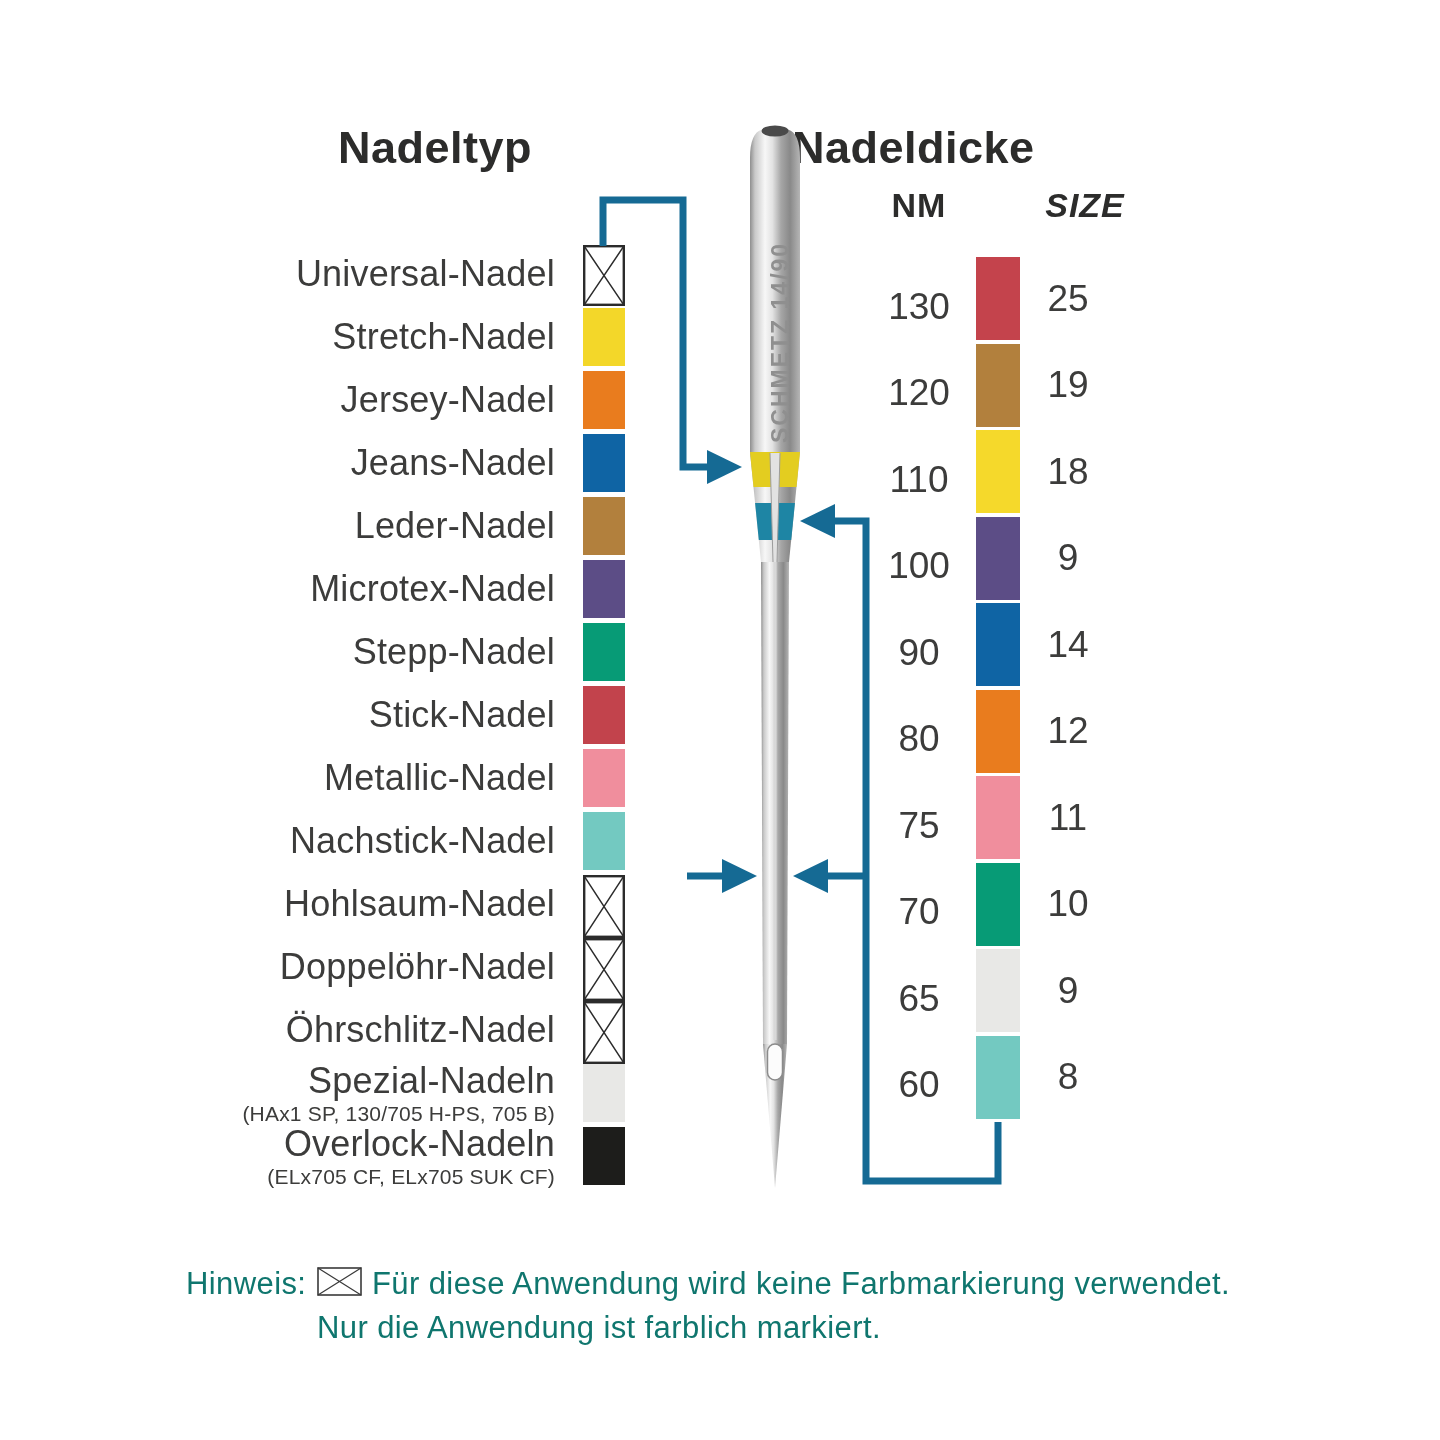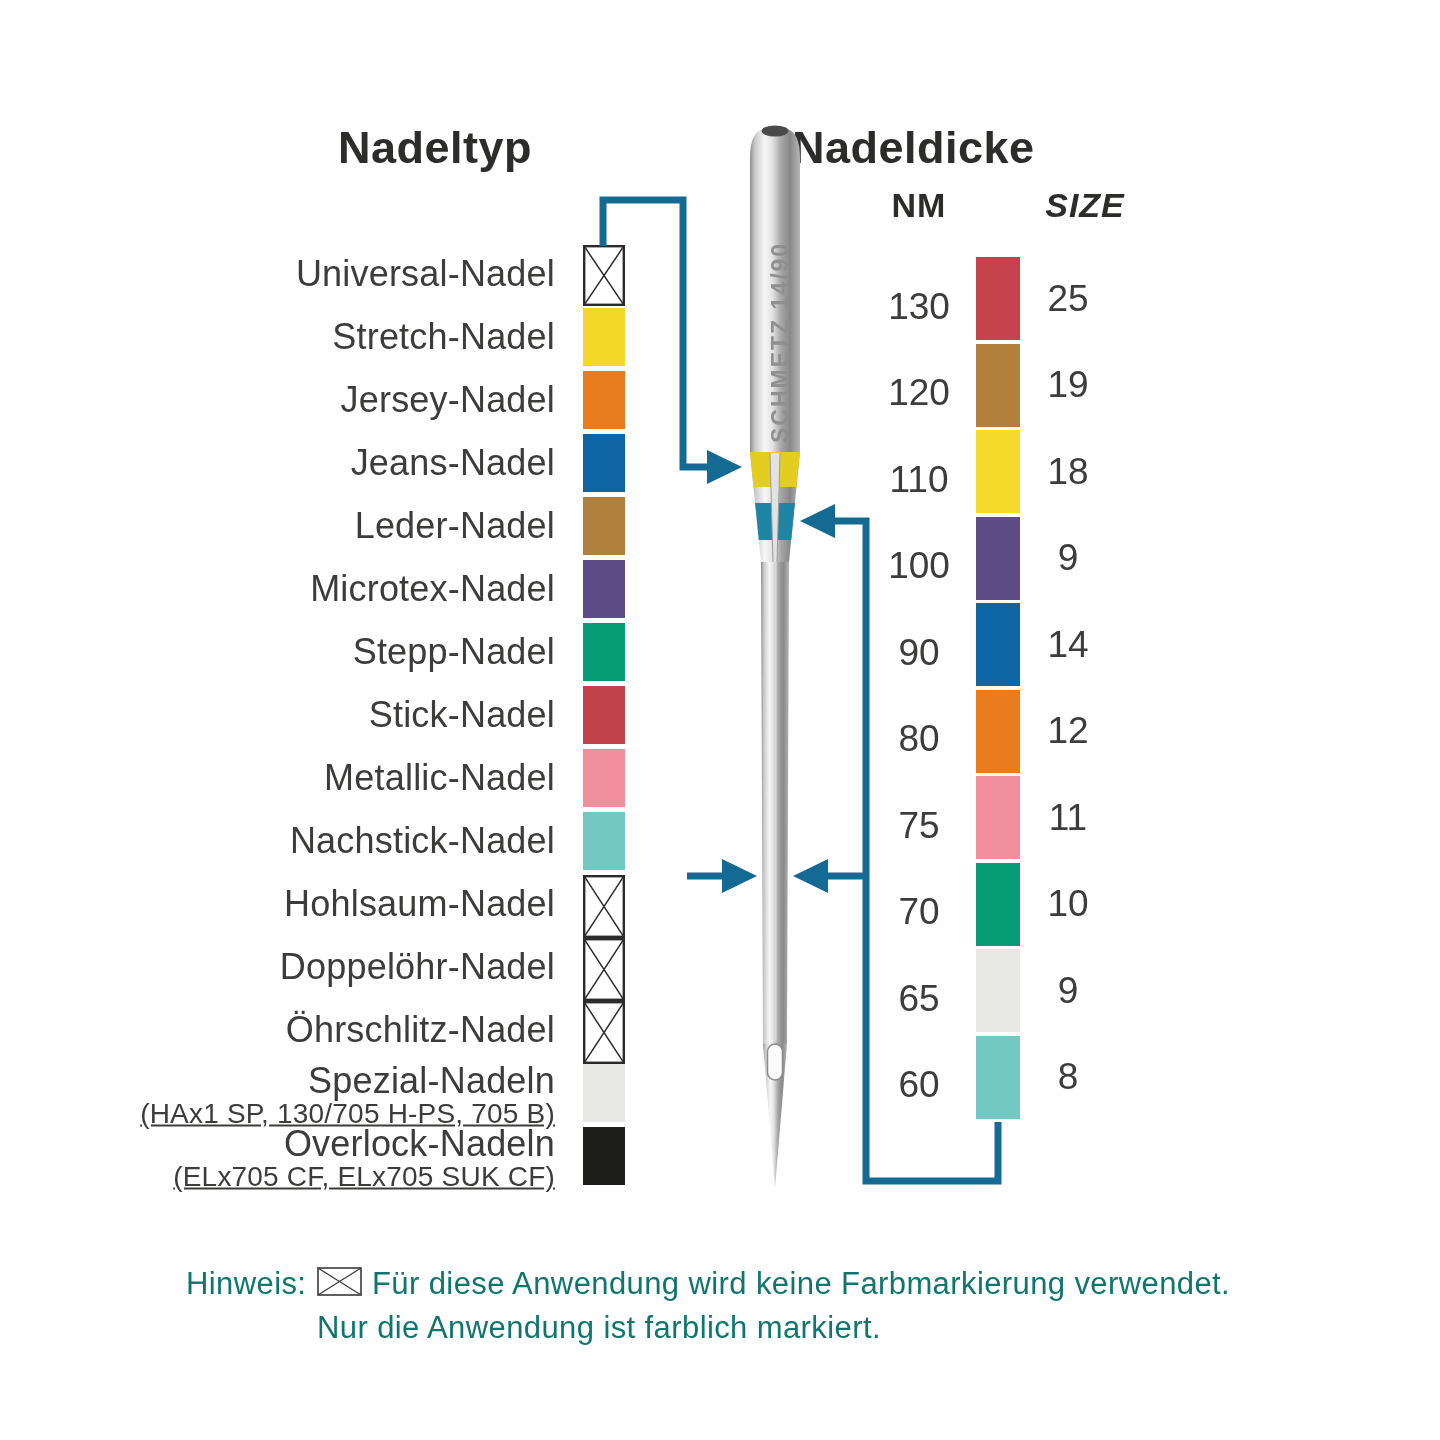--- a/index.html
+++ b/index.html
@@ -20,21 +20,21 @@
   #nm-header{left:919px;}
   #size-header{left:1085px;font-style:italic;}
 
   
   .left-row{position:absolute;left:0;top:calc(245px + var(--i) * 63px);width:1440px;height:58px;}
   .type-label{
     position:absolute;right:885px;top:50%;transform:translateY(-50%);
     text-align:right;white-space:nowrap;
   }
   .type-label-main{font-size:36px;line-height:40px;letter-spacing:.2px;}
-  .type-sublabel{font-size:28px;line-height:25px;letter-spacing:.2px;text-decoration:underline;}
+  .type-sublabel{font-size:21px;line-height:25px;letter-spacing:.2px;}
   .type-swatch{position:absolute;left:583px;top:0;width:42px;height:58px;}
   .type-swatch.crossed svg{display:block;}
 
   
   .size-row{position:absolute;left:0;top:calc(257px + var(--i) * 86.5px);width:1440px;height:83px;}
   .nm-value{position:absolute;left:919px;top:50%;transform:translate(-50%,-50%);font-size:37px;margin-top:8px;}
   .size-value{position:absolute;left:1068px;top:50%;transform:translate(-50%,-50%);font-size:37px;}
   .size-swatch{position:absolute;left:976px;top:0;width:44px;height:83px;}
 
   

